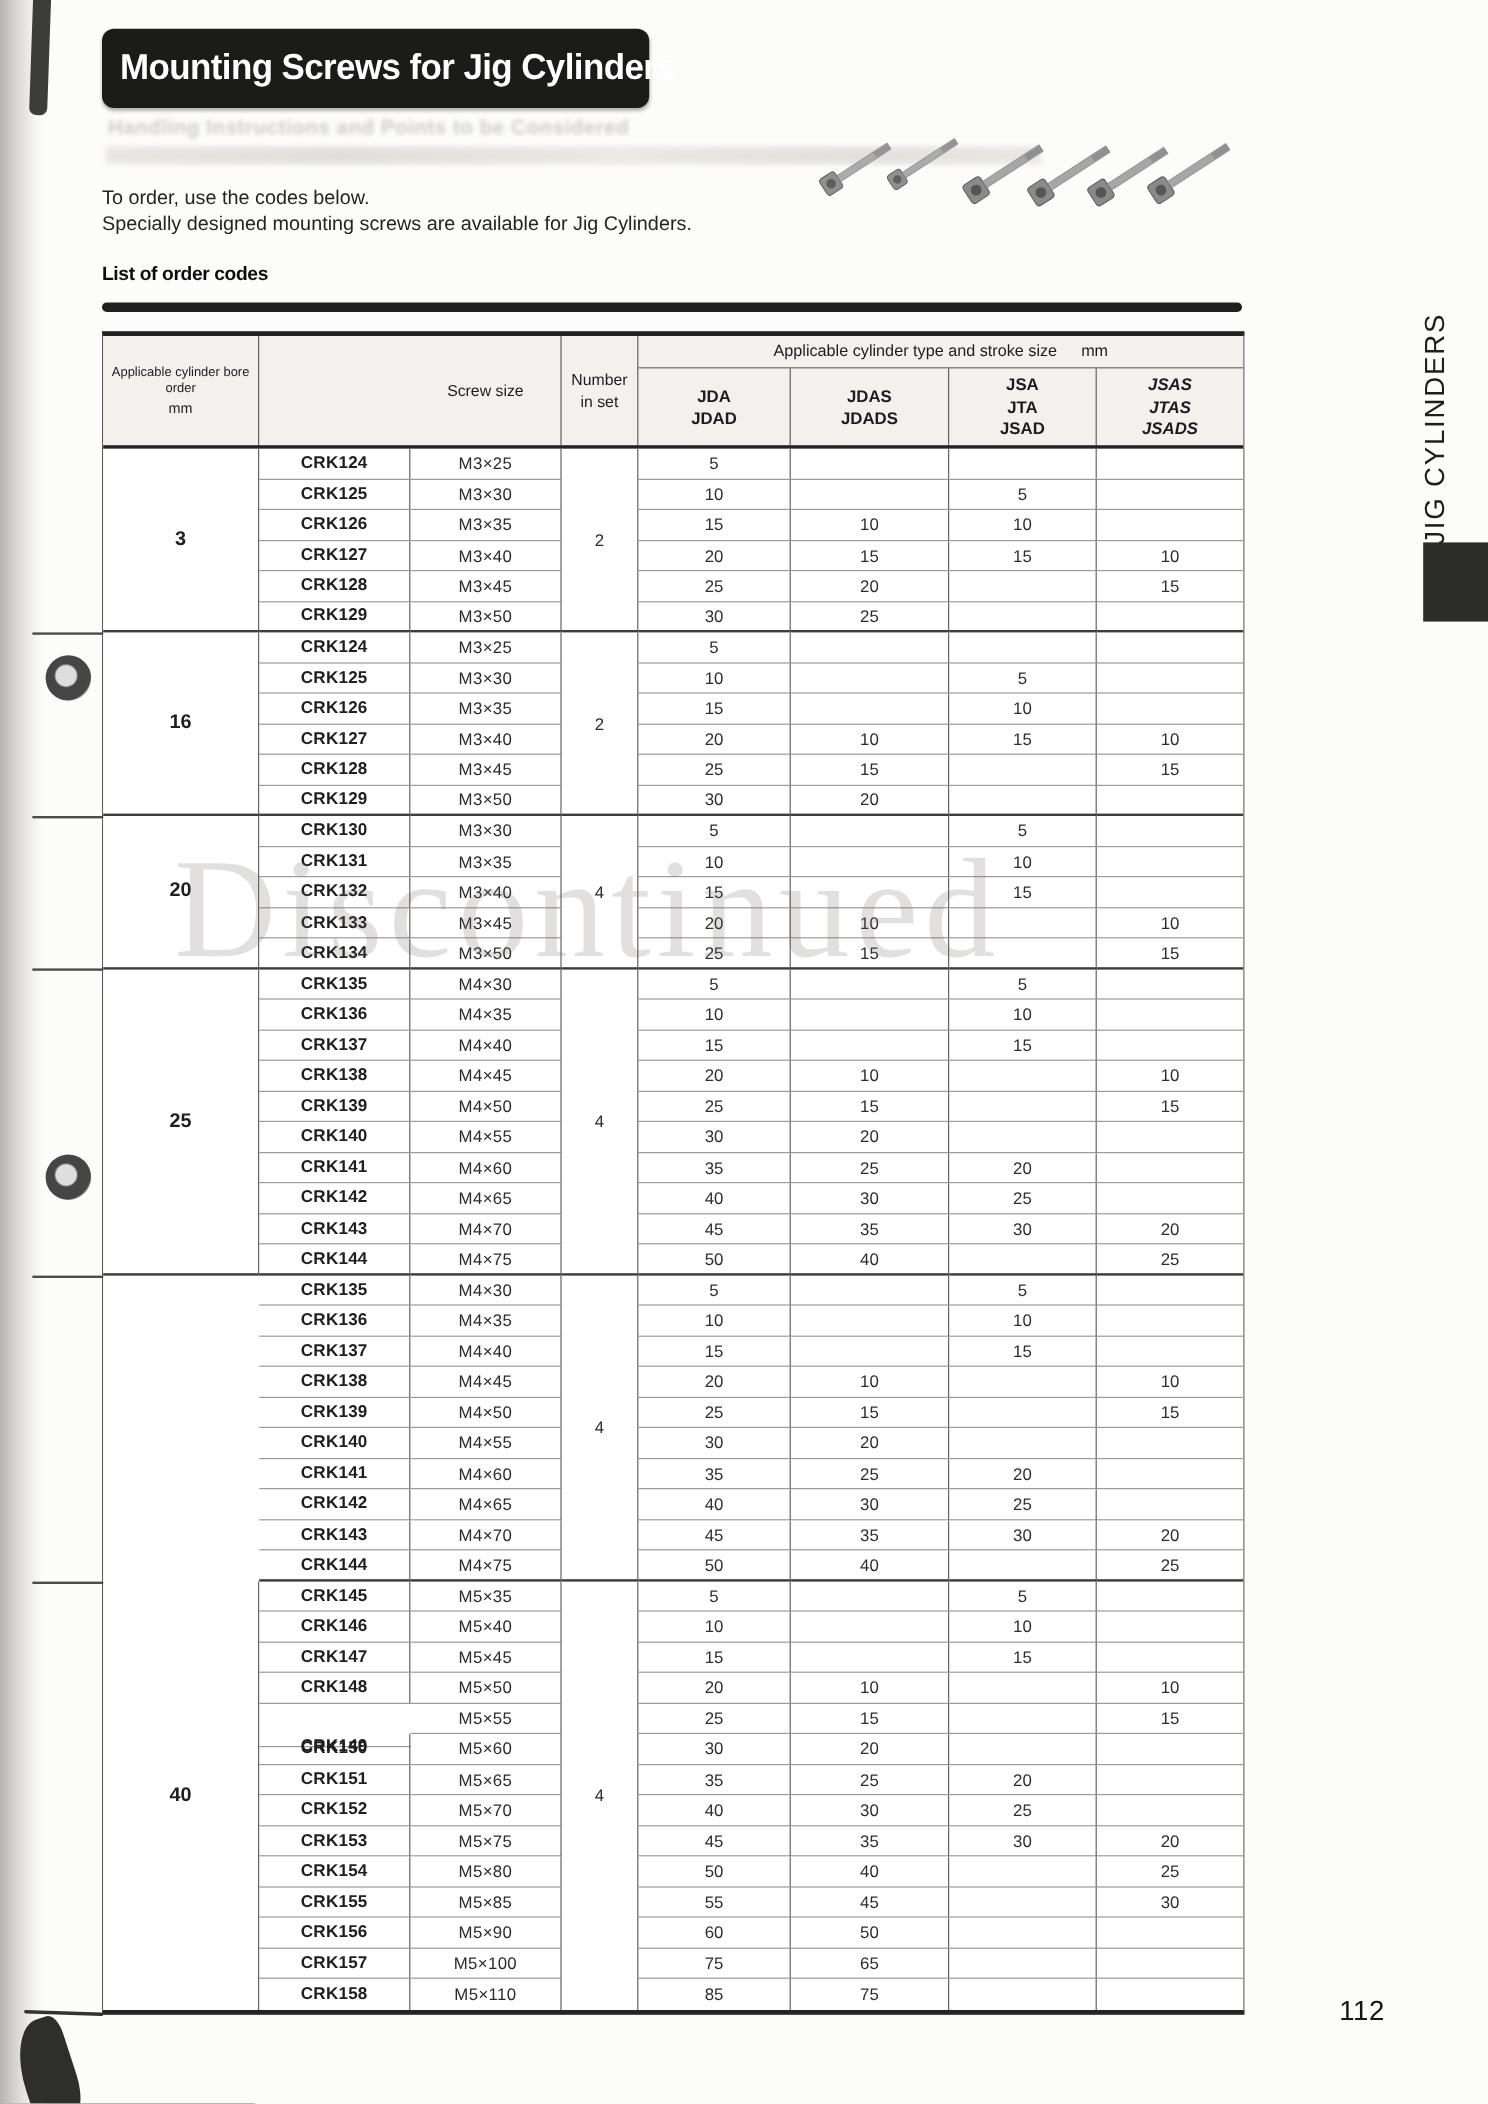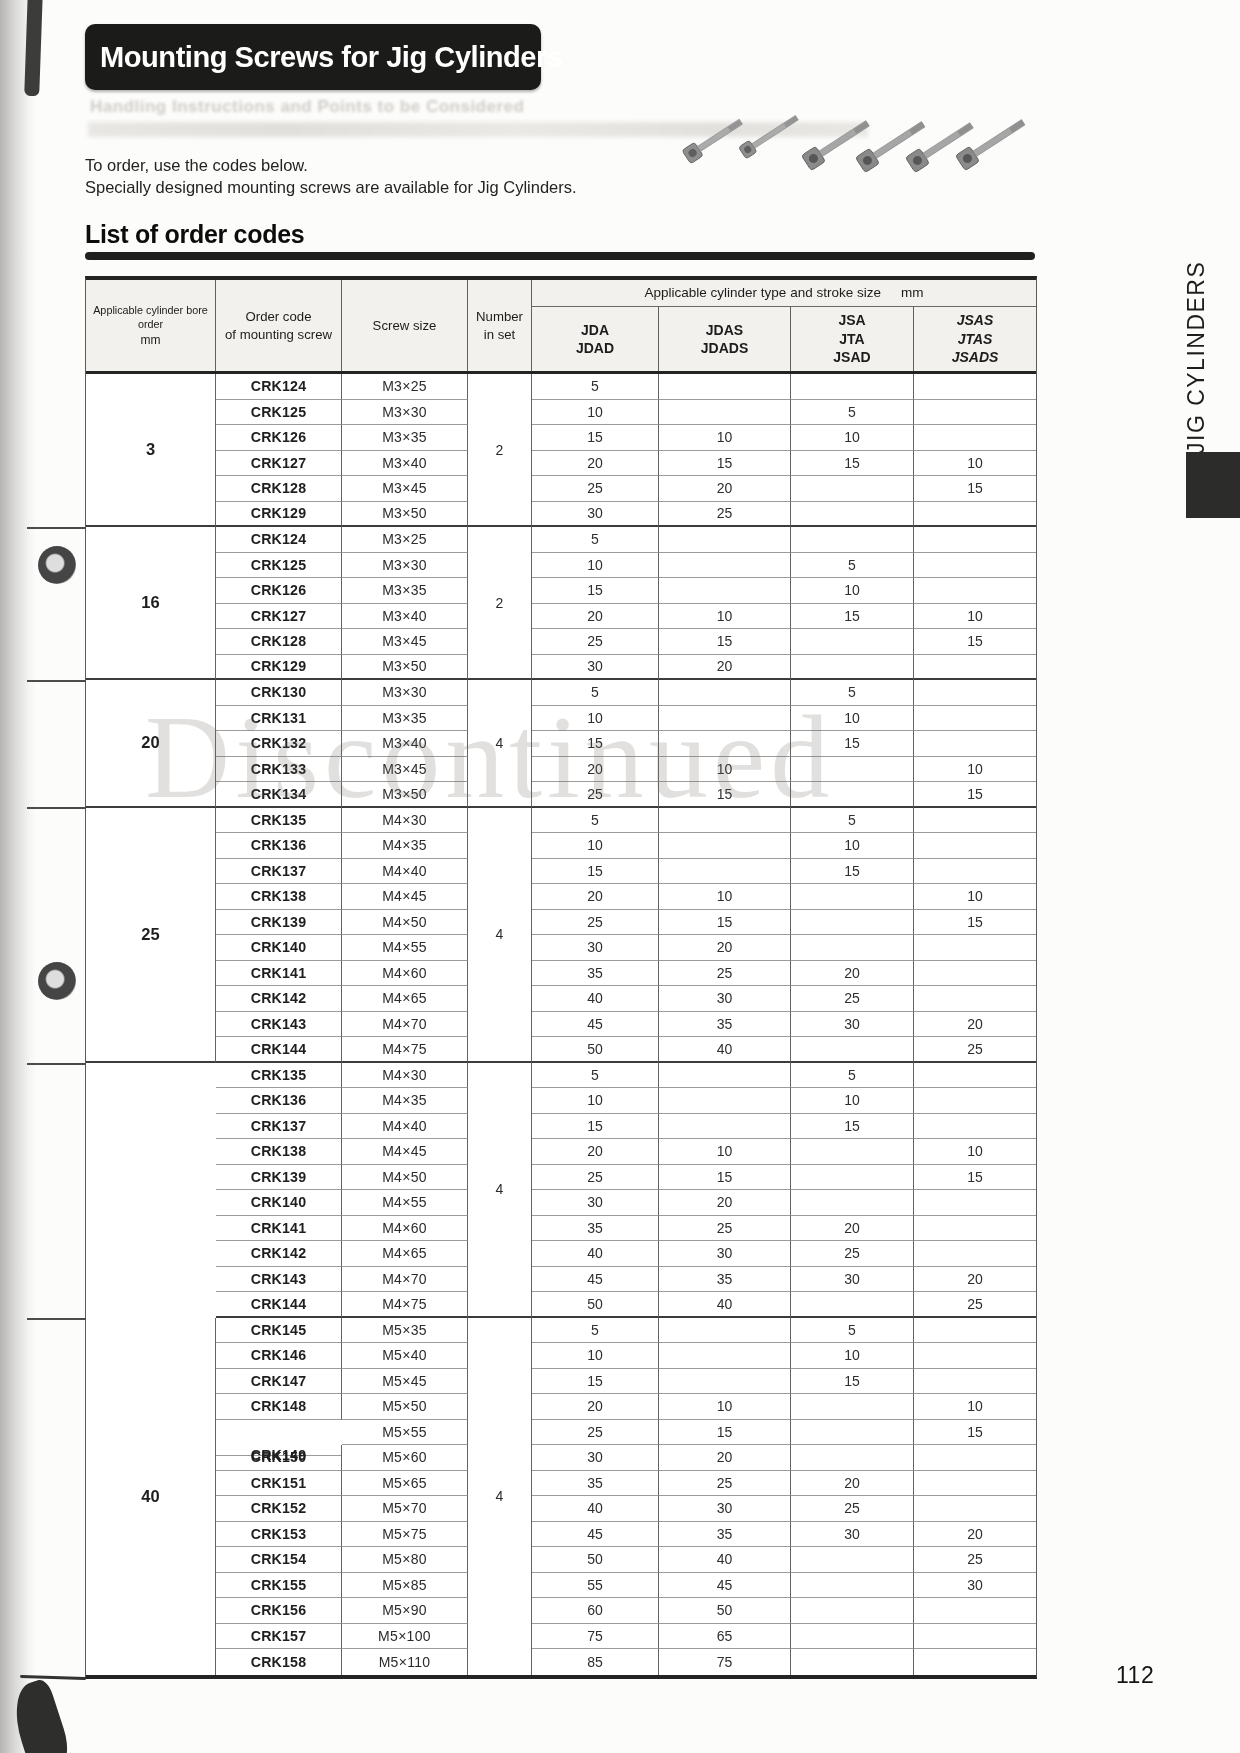--- a/index.html
+++ b/index.html
@@ -30,21 +30,21 @@
     transform:scaleX(.97); transform-origin:left center; white-space:nowrap; }
 
   
   .ghost-text { left:90px; top:97px; font-size:17px; font-weight:bold; color:#a9a49a;
     filter:blur(1.6px); opacity:.55; letter-spacing:.5px; white-space:nowrap; }
   .ghost-bar { left:88px; top:122px; width:780px; height:15px; filter:blur(2.2px); opacity:.5;
     background:linear-gradient(to right,#d6d3cc,#c6c3bc 25%,#dad7d1 55%,#c9c6bf 80%,#d8d5cf); }
 
   .intro { left:85px; top:154px; font-size:16.5px; line-height:1.35; color:#242424; }
 
-  .loc-heading { left:85px; top:220px; font-size:25px; font-weight:bold; color:#0c0c0c;
+  .loc-heading { left:85px; top:220px; font-size:16px; font-weight:bold; color:#0c0c0c;
     letter-spacing:-0.3px; }
   .notes { left:256px; top:212px; font-size:13.2px; color:#1f1f1f; line-height:1.5; }
 
   .big-rule { left:85px; top:252px; width:950px; height:8px; background:#202020; border-radius:4px; }
 
   
   .screws { left:640px; top:90px; width:400px; height:100px; }
 
   
   .otable { left:85px; top:276px; width:950px;
@@ -157,24 +157,20 @@
   </div>
 
   <div class="abs loc-heading">List of order codes</div>
   <div class="abs big-rule"></div>
 
   <div class="abs otable">
     <div class="thead">
       <div class="hcell h-bore">
         <span>Applicable cylinder bore order</span>
         <span class="unit">mm</span>
-      </div>
-      <div class="hcell h-code">
-        <span>Order code</span>
-        <span>of mounting screw</span>
       </div>
       <div class="hcell h-size">
         <span>Screw size</span>
       </div>
       <div class="hcell h-num">
         <span>Number</span>
         <span>in set</span>
       </div>
       <div class="hcell h-span">
         <span>Applicable cylinder type and stroke size</span>

